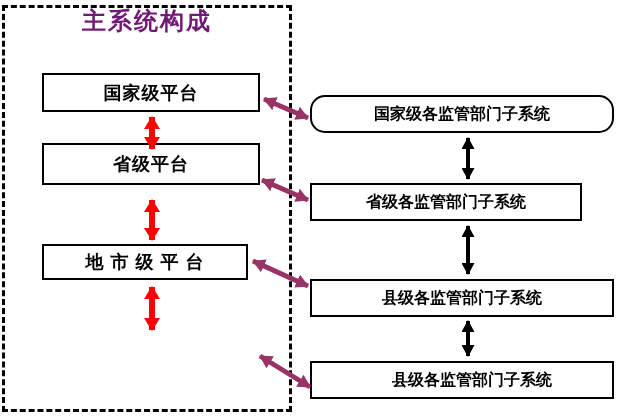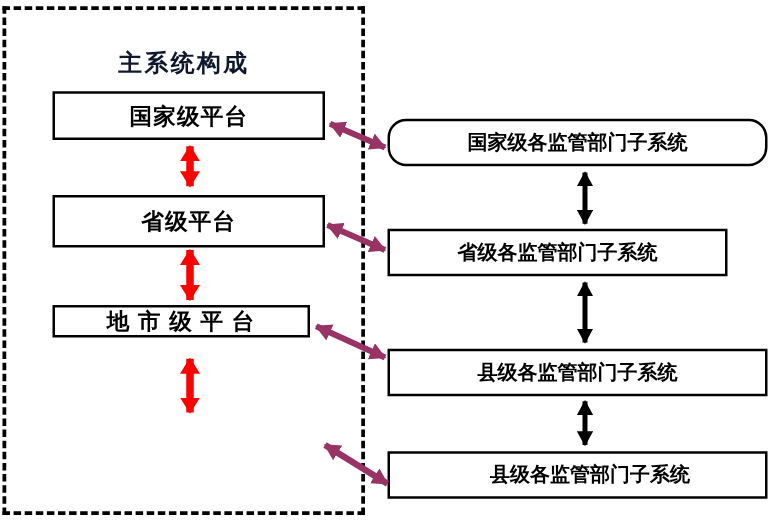--- a/index.html
+++ b/index.html
@@ -21,48 +21,48 @@
     top: 5px;
     width: 284px;
     height: 401px;
     border: 3px dashed #000000;
     background: transparent;
     z-index: 1;
   }
   .panel-title {
     position: absolute;
     left: 2px;
-    top: 38px;
+    top: 5px;
     width: 290px;
     text-align: center;
-    font-size: 19px;
+    font-size: 24px;
     font-weight: bold;
     letter-spacing: 2px;
-    color: #0f172a;
+    color: #701a75;
     z-index: 2;
   }
   .node {
     position: absolute;
     box-sizing: border-box;
     border: 2px solid #000000;
     background: #ffffff;
     display: flex;
     align-items: center;
     justify-content: center;
     font-weight: bold;
     color: #000000;
     z-index: 2;
     white-space: nowrap;
   }
   .platform { font-size: 18px; letter-spacing: 1px; }
   .subsystem { font-size: 16px; }
 
   .p1 { left: 42px;  top: 73px;  width: 218px; height: 39px; }
-  .p2 { left: 42px;  top: 156px; width: 218px; height: 42px; text-align: right; }
-  .p3 { left: 42px;  top: 244px; width: 206px; height: 26px; }
+  .p2 { left: 42px;  top: 143px; width: 218px; height: 42px; text-align: right; }
+  .p3 { left: 42px;  top: 244px; width: 206px; height: 36px; }
   .p4 { left: 42px;  top: 334px; width: 206px; height: 39px; }
 
   .s1 { left: 310px; top: 95px;  width: 304px; height: 38px; border-radius: 15px; }
   .s2 { left: 310px; top: 183px; width: 272px; height: 38px; }
   .s3 { left: 310px; top: 279px; width: 304px; height: 38px; }
   .s4 { left: 310px; top: 361px; width: 304px; height: 38px; padding-left: 20px; }
 
   .arrow-overlay {
     position: absolute;
     left: 0;

